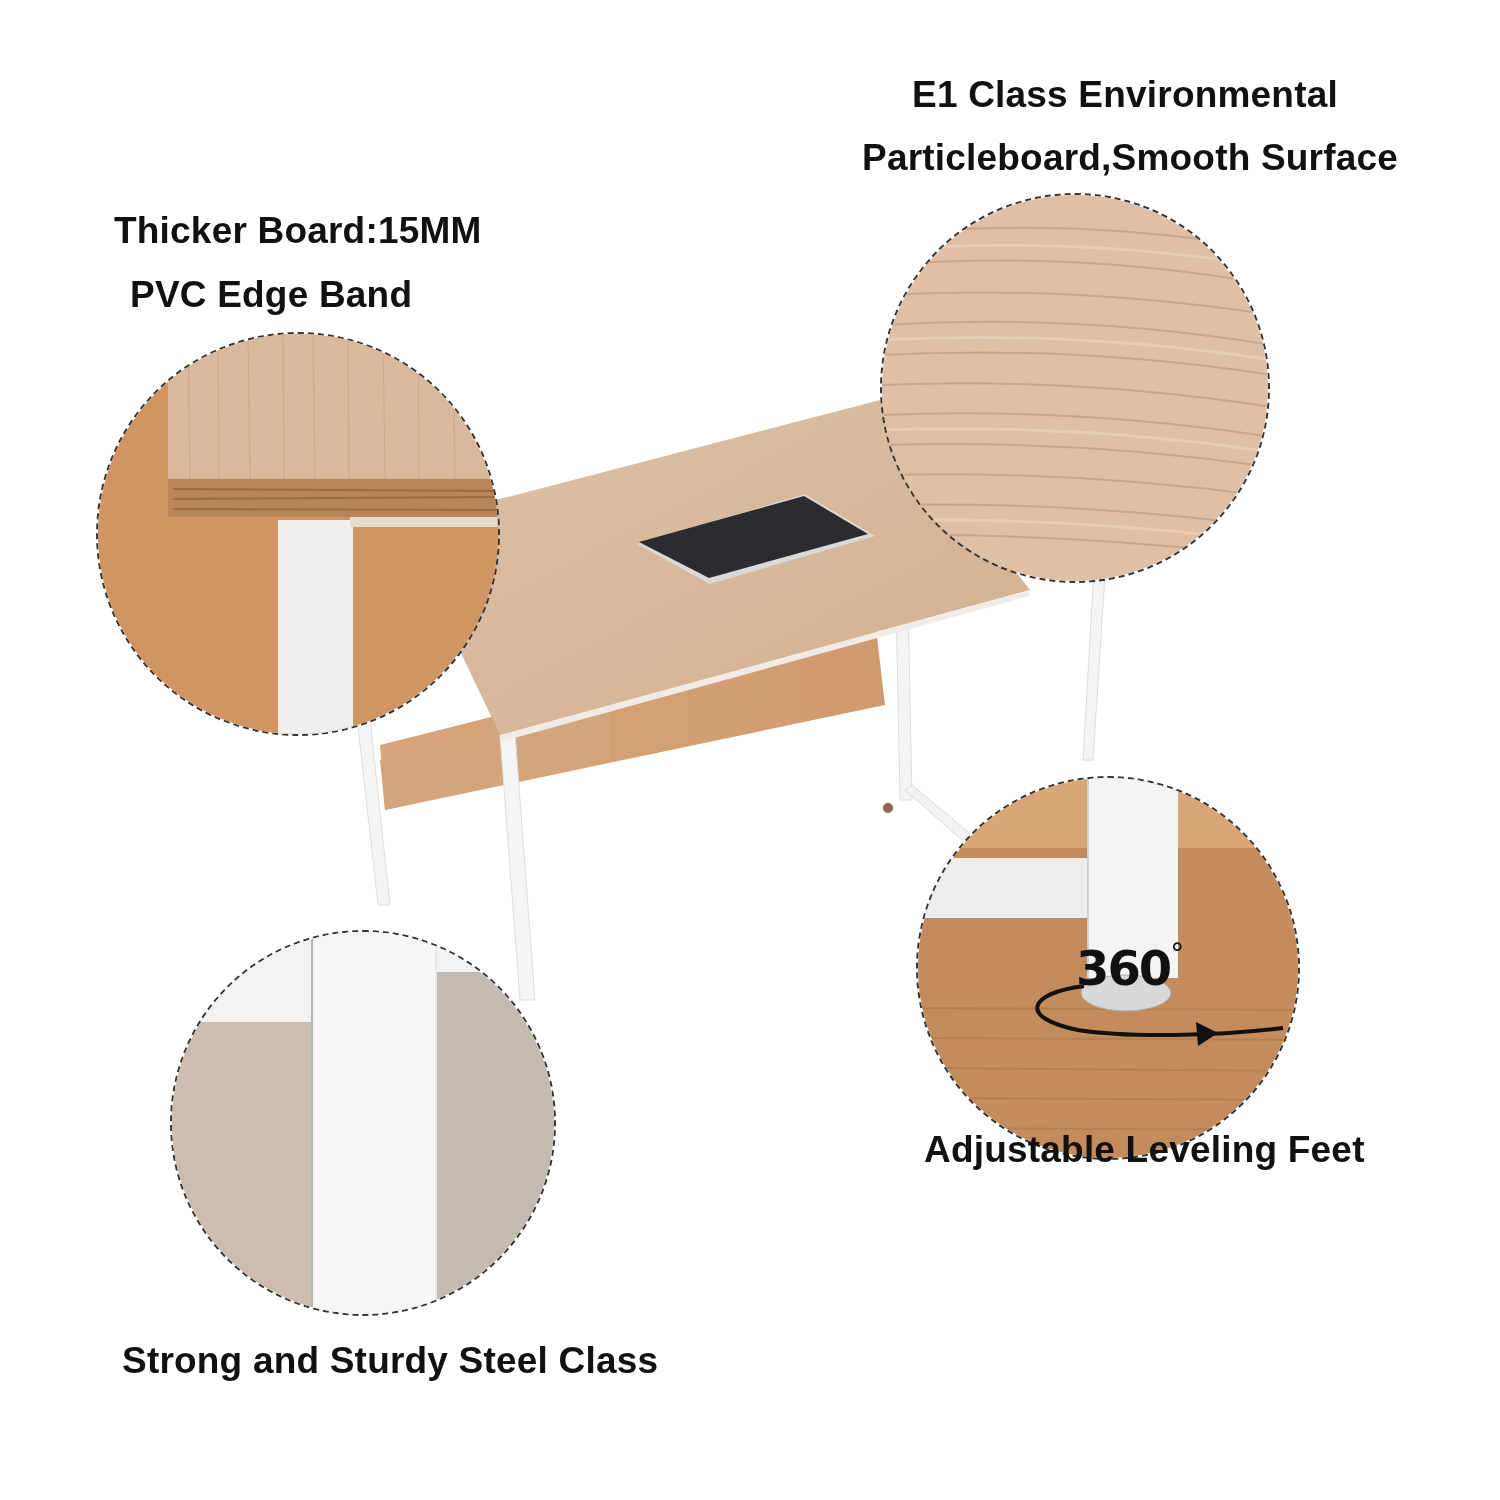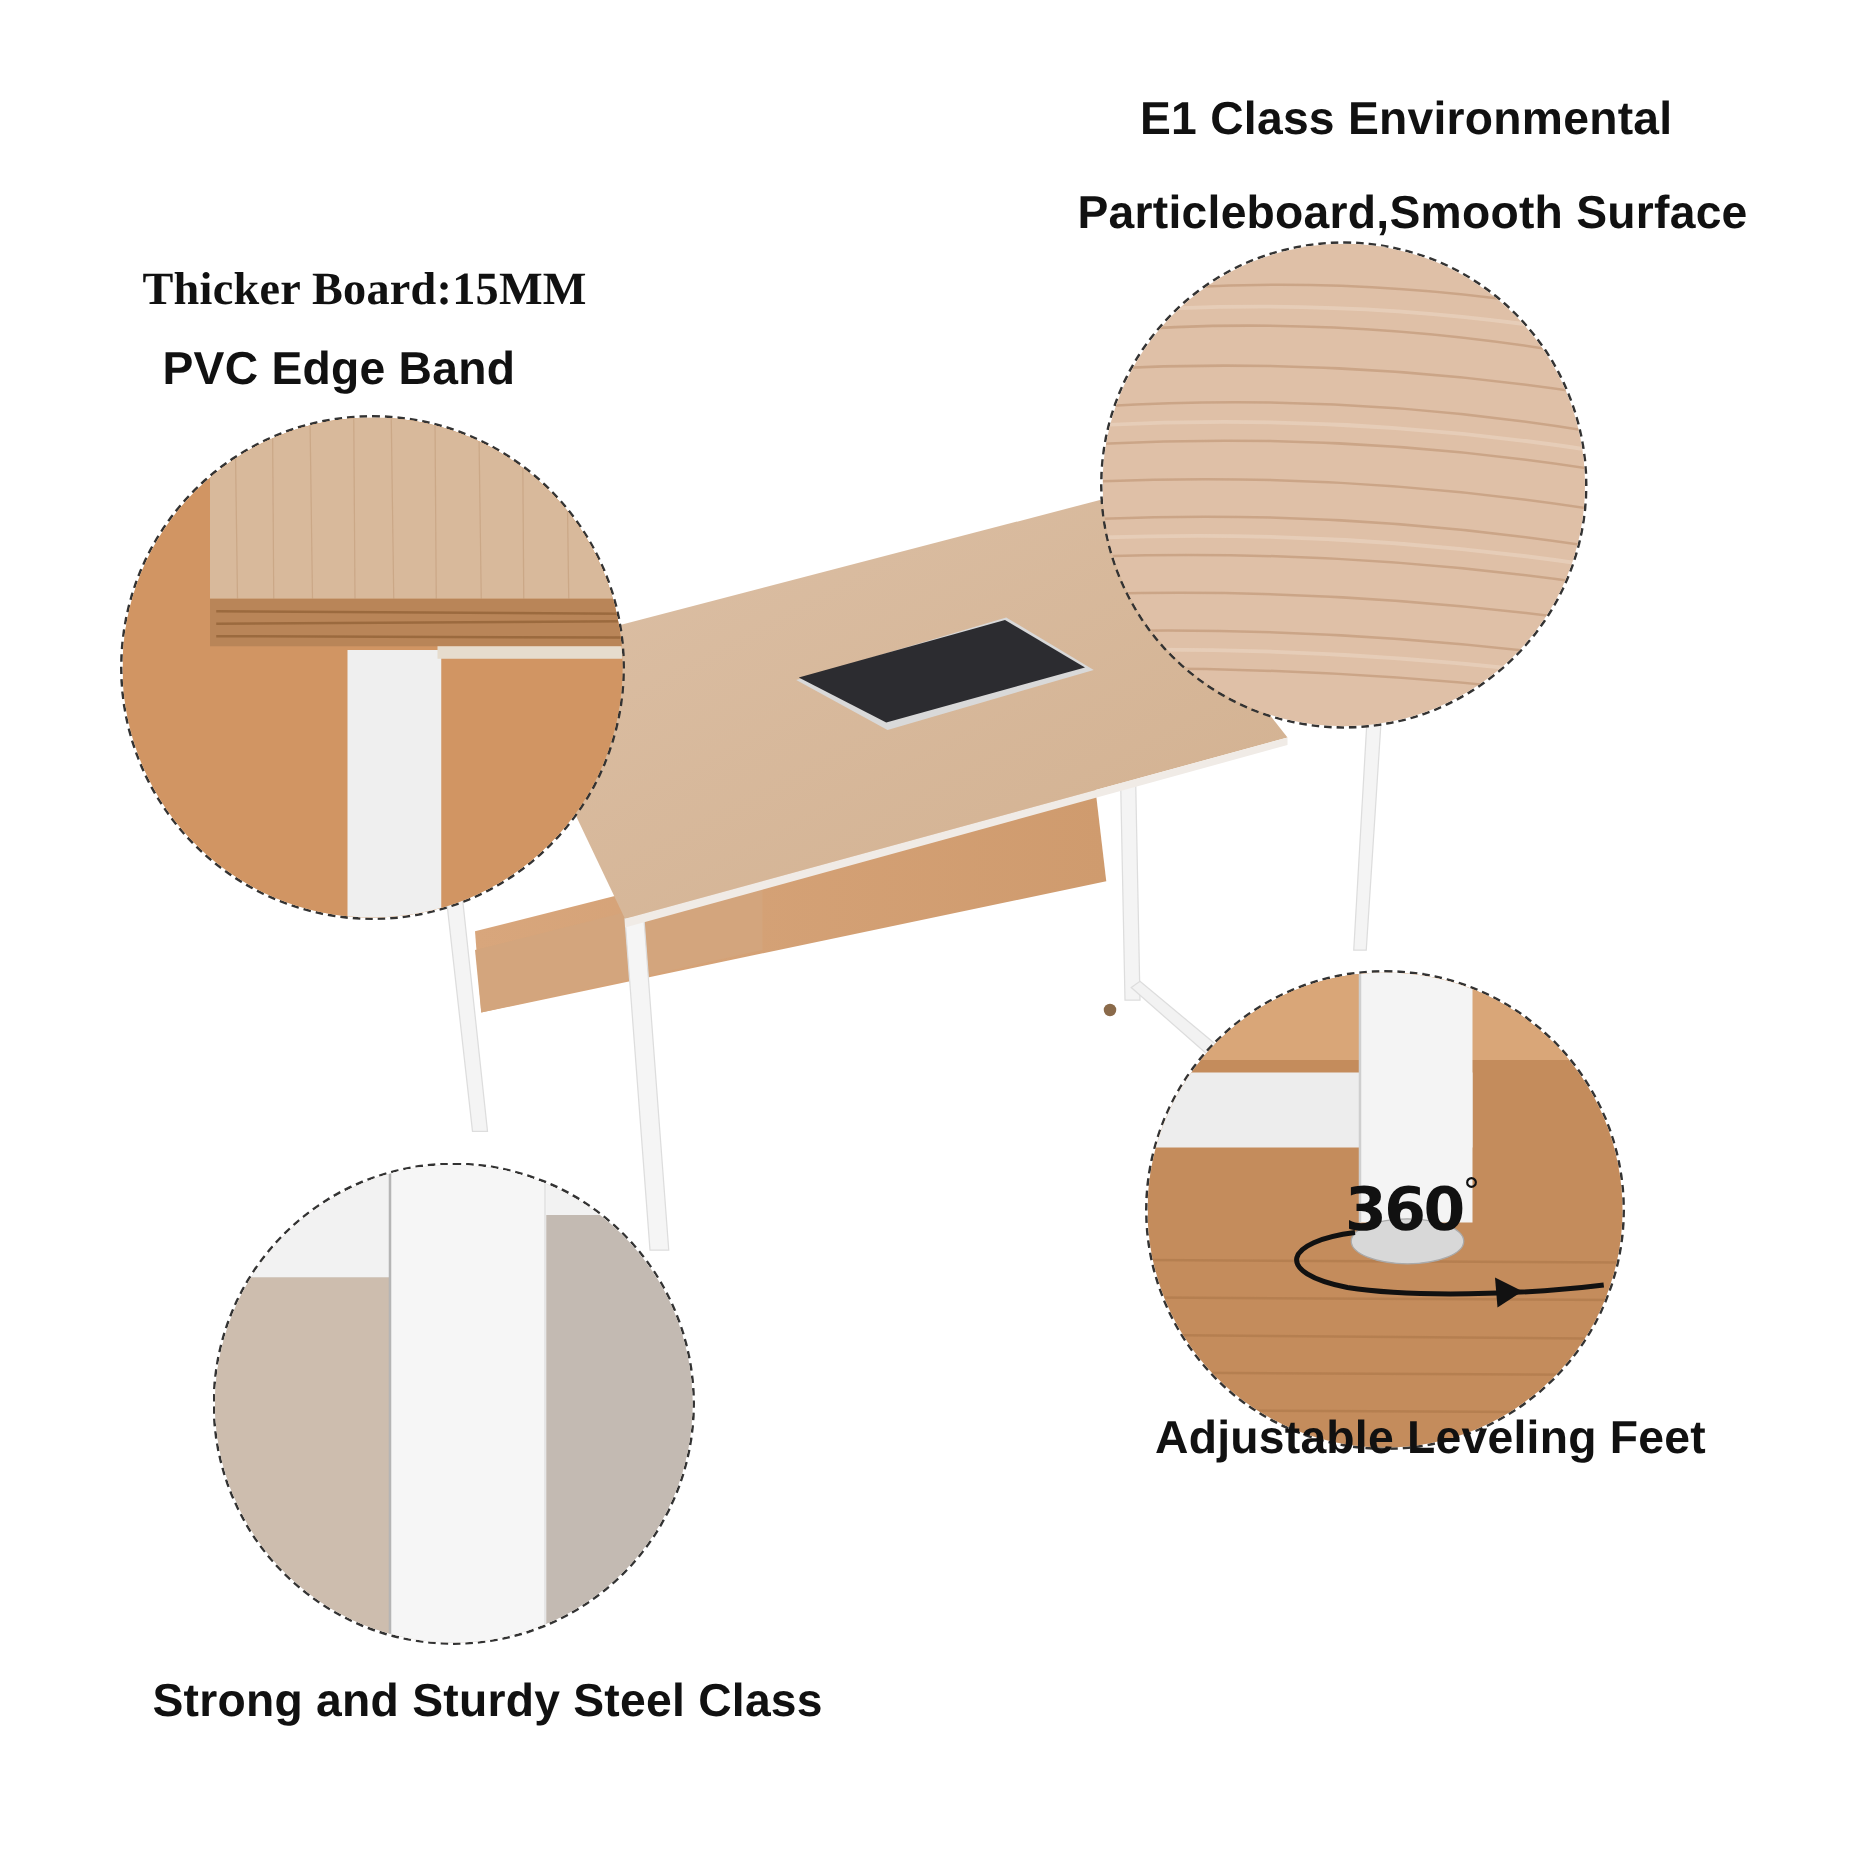--- a/index.html
+++ b/index.html
@@ -39,23 +39,23 @@
   <polygon points="400,525 880,400 1030,590 500,735" fill="url(#topGrad)"></polygon>
   <polygon points="500,735 1030,590 1030,596 500,742" fill="#f0ebe6"></polygon>
 
   <g>
     <polygon points="637,544 805,494 875,536 710,584" fill="#d9d9d9"></polygon>
     <polygon points="639,542 804,496 868,534 709,578" fill="#2c2c30"></polygon>
   </g>
 </svg>
 
 <div class="label" style="left:868px; top:74px;margin-left:44px;">E1 Class Environmental</div>
-<div class="label" style="left:862px; top:137px;margin-top:12px;">Particleboard,Smooth Surface</div>
+<div class="label" style="left:862px; top:137px;">Particleboard,Smooth Surface</div>
 
-<div class="label" style="left:114px; top:210px;font-family:Liberation Serif, serif;">Thicker Board:15MM</div>
+<div class="label" style="left:114px; top:210px;">Thicker Board:15MM</div>
 <div class="label" style="left:114px; top:274px;margin-left:16px;">PVC Edge Band</div>
 
 <div class="circle" style="left:96px; top:332px; width:404px; height:404px;">
   <svg width="404" height="404" viewBox="0 0 404 404">
     <rect x="0" y="0" width="404" height="404" fill="#d49a66"></rect>
     <rect x="0" y="0" width="404" height="404" fill="#cf9361" opacity="0.6"></rect>
 
     <rect x="70" y="0" width="340" height="145" fill="#d8b99b"></rect>
     <g stroke="#c8a483" stroke-width="1" opacity="0.8">
       <line x1="90" y1="0" x2="92" y2="145"></line>

